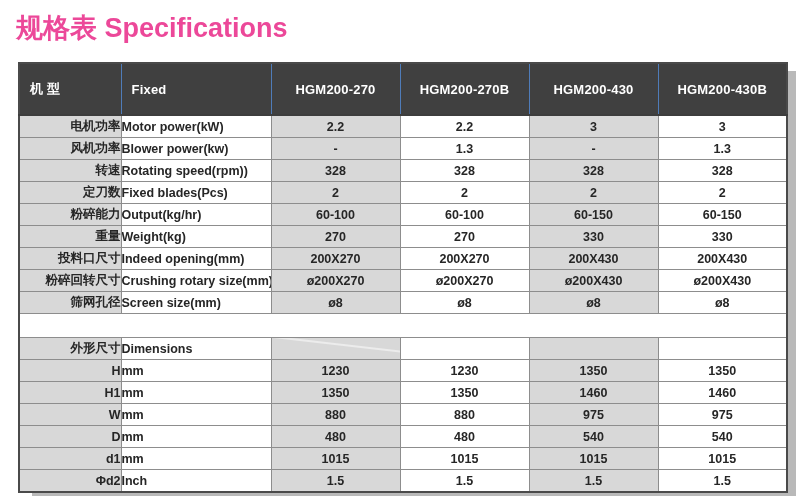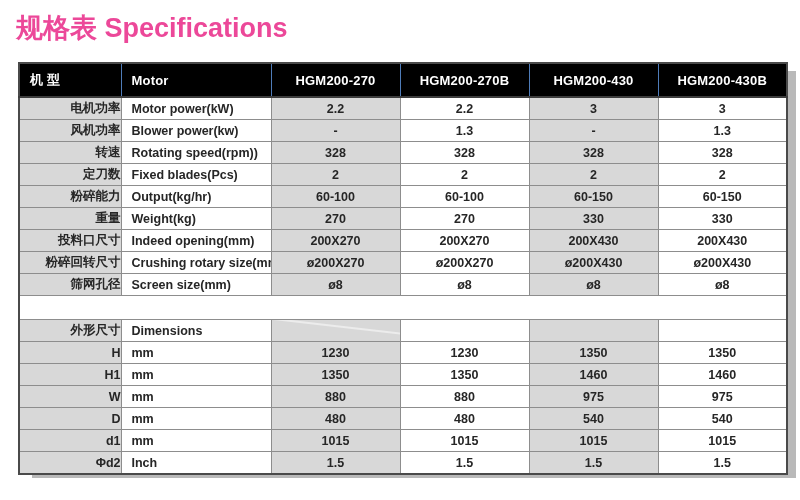--- a/index.html
+++ b/index.html
@@ -24,48 +24,48 @@
     border-collapse:collapse;
     table-layout:fixed;
     width:768px;
     border:2px solid #4a4a4a;
   }
   col.w-cn{width:102px;}
   col.w-type{width:150px;}
   col.w-m{width:129px;}
 
   th{
-    background:#000000;
+    background:#404040;
     color:#ffffff;
     font-size:13px;
     font-weight:bold;
     height:26px;
     border:1px solid #4f7cb9;
     border-top:1px solid #123c73;
     border-bottom:2px solid #3d3d3d;
     text-align:center;
-    padding:3px;
+    padding:12px;
     letter-spacing:.2px;
   }
   th.left{text-align:left;padding-left:10px;}
 
   td{
     border:1px solid #8d8d8d;
     height:21px;
     font-size:12.5px;
     font-weight:bold;
     text-align:center;
     padding:0;
     background:#ffffff;
     white-space:nowrap;
     overflow:hidden;
   }
   td.shade{background:#d8d8d8;}
   td.c0{text-align:right;padding-left:9px;font-weight:bold;}
-  td.c1{text-align:left;padding-left:10px;}
+  td.c1{text-align:left;}
 
   tr[data-name="spacer-row"] td{
     height:23px;
     background:#ffffff;
     border-left:none;border-right:none;
   }
 
   td.diag{position:relative;}
   td.diag::after{
     content:"";
@@ -87,21 +87,21 @@
       <col class="w-cn">
         <col class="w-type">
       <col class="w-m">
         <col class="w-m">
         <col class="w-m">
         <col class="w-m">
     </colgroup>
     <thead>
       <tr data-name="header-row">
         <th class="left" data-name="header-model-cn">机 型</th>
-        <th class="left" data-name="header-type">Motor</th>
+        <th class="left" data-name="header-type">Fixed</th>
         <th data-name="header-model-1">HGM200-270</th>
         <th data-name="header-model-2">HGM200-270B</th>
         <th data-name="header-model-3">HGM200-430</th>
         <th data-name="header-model-4">HGM200-430B</th>
       </tr>
     </thead>
     <tbody data-name="spec-table-body">
         <tr data-name="spec-row">
           <td class="c0 shade" data-name="row-label-cn">电机功率</td>
           <td class="c1" data-name="row-label-en">Motor power(kW)</td>

